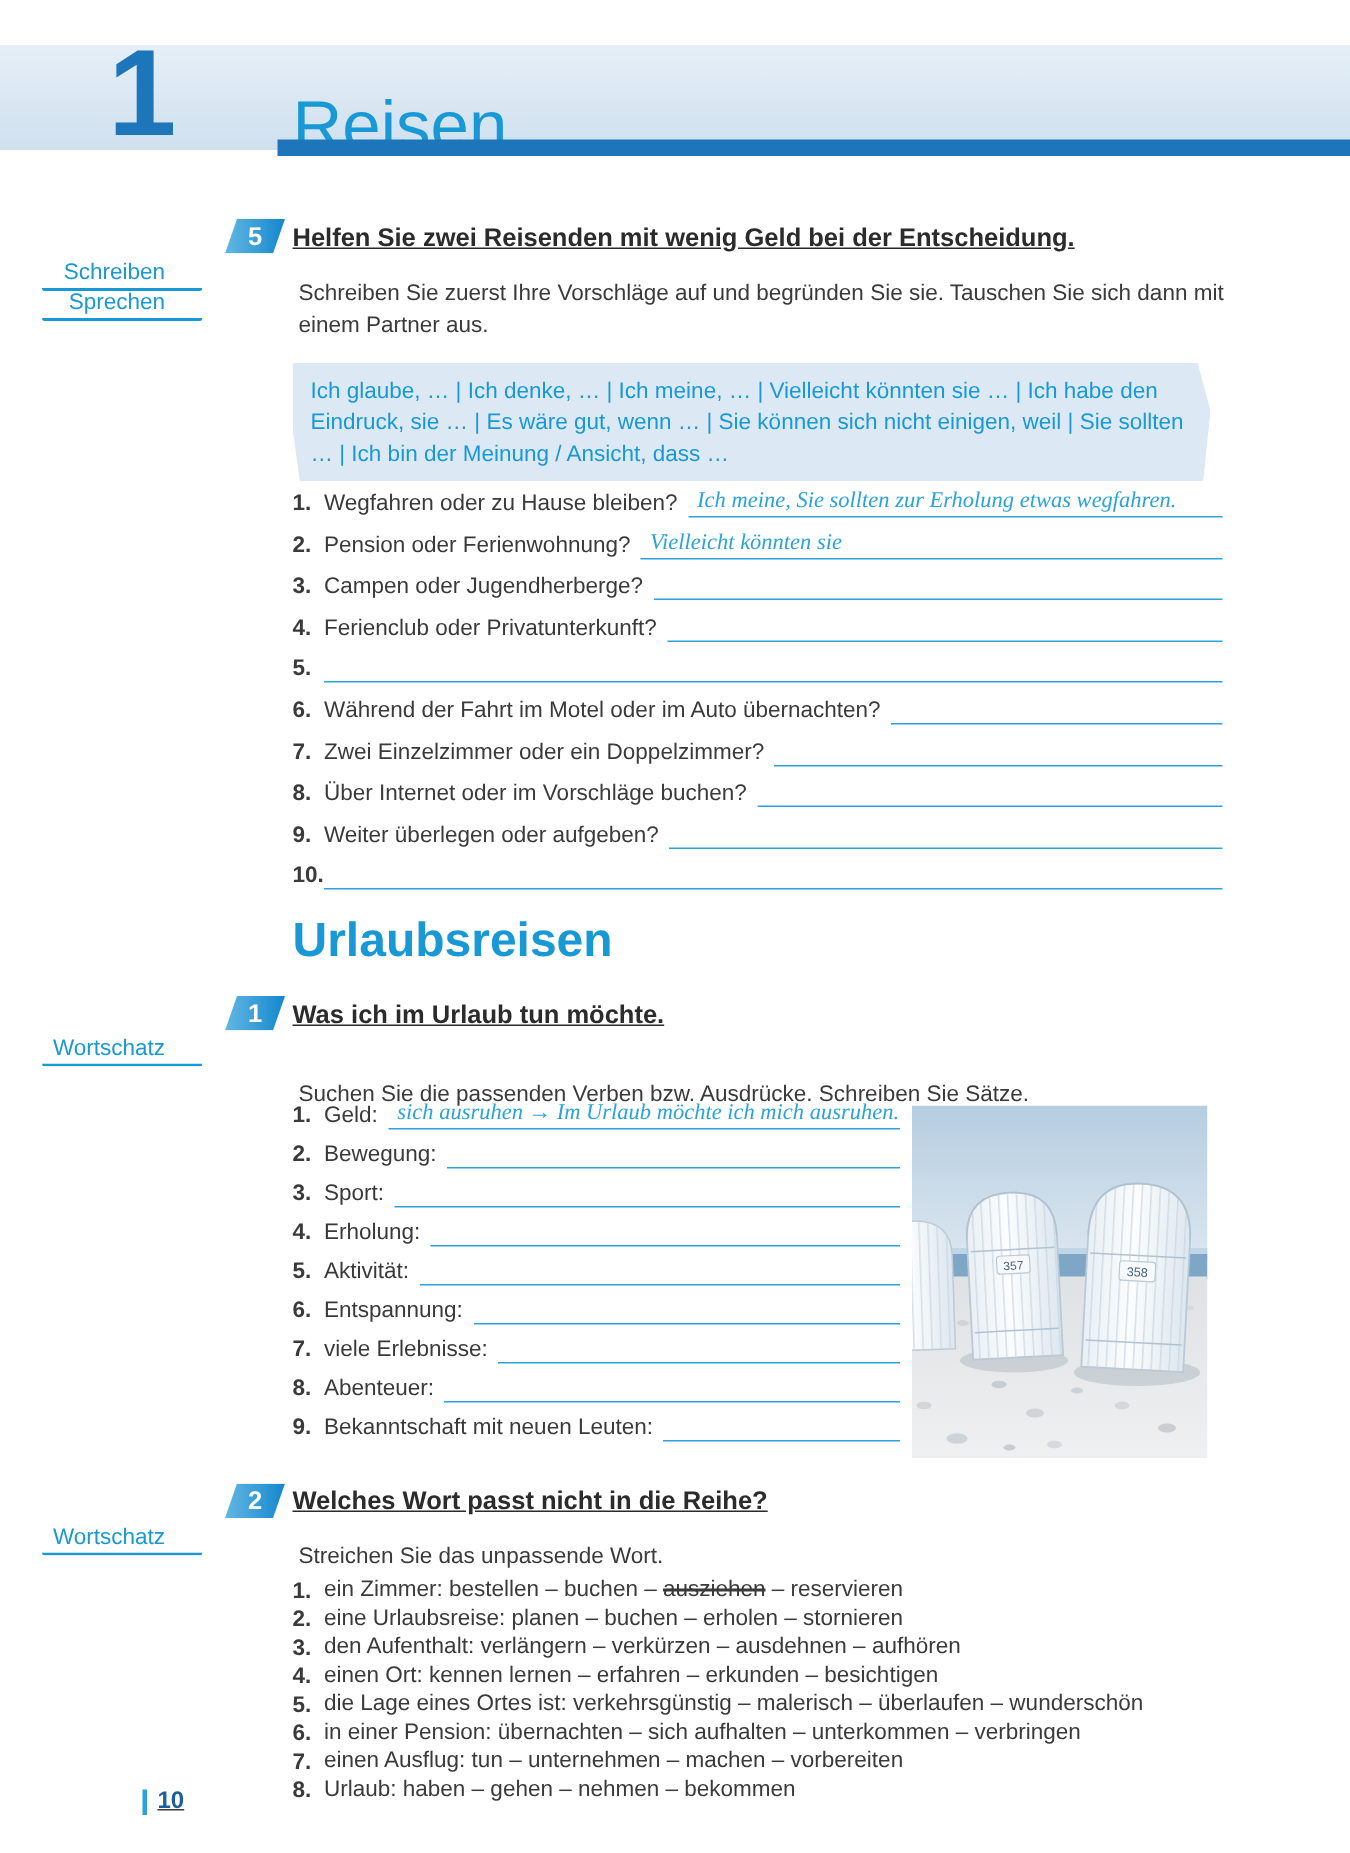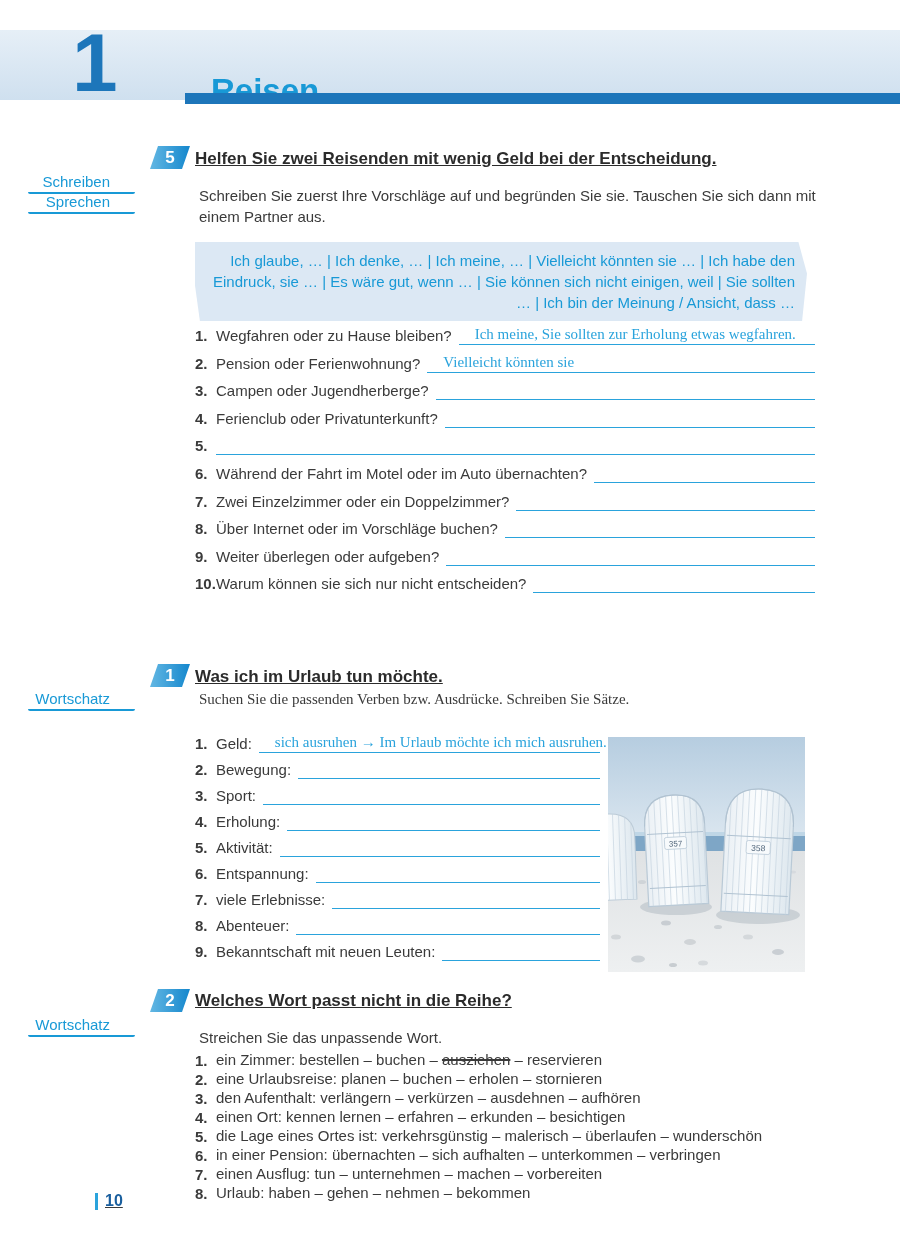--- a/index.html
+++ b/index.html
@@ -15,22 +15,22 @@
   .page{
     position:relative;width:900px;height:1235px;background:#ffffff;
     font-family:"Liberation Sans",sans-serif;color:var(--text,#3a3a3a);
     overflow:hidden;
   }
   
   .band{position:absolute;left:0;top:30px;width:900px;height:70px;
     background:linear-gradient(180deg,#e6eff7 0%,var(--band,#cfe0ef) 100%);}
   .chapter-num{position:absolute;left:72px;top:22px;font-size:82px;line-height:1;
     font-weight:700;color:var(--bar,#1d76ba);}
-  .chapter-title{position:absolute;left:195px;top:56px;margin:16px;font-size:33px;
-    font-weight:700;color:var(--accent,#1899d6);}
+  .chapter-title{position:absolute;left:195px;top:56px;margin:0;font-size:46px;
+    font-weight:400;color:var(--accent,#1899d6);}
   .title-bar{position:absolute;left:185px;top:93px;width:715px;height:11px;
     background:var(--bar,#1d76ba);}
   
   .margin-group{position:absolute;left:28px;width:107px;font-size:15px;
     color:var(--accent,#1899d6);}
   .margin-label{display:block;text-align:right;padding:0 25px 2px 0;
     border-bottom:2px solid var(--accent,#1899d6);border-radius:0 0 2px 2px;line-height:16px;}
   
   .flag{position:absolute;width:40px;height:23px;color:#fff;font-weight:700;font-size:17px;
     background:linear-gradient(90deg,#63b7e3,var(--flag,#1487cd));
@@ -38,31 +38,31 @@
     display:flex;align-items:center;justify-content:center;}
   
   .ex-title{position:absolute;left:195px;margin:0;font-size:17px;font-weight:700;color:#2b2b2b;text-decoration:underline;}
   .ex-instruction{position:absolute;left:195px;margin:4px;font-size:15px;line-height:21px;color:var(--text,#3a3a3a);}
   .section-title{position:absolute;left:195px;top:608px;margin:0;font-size:32px;
     font-weight:700;color:var(--accent,#1899d6);}
   
   .phrase-box{position:absolute;left:195px;top:242px;width:588px;padding:8px 12px;
     background:var(--phrasebox,#dce8f4);color:var(--accent,#1899d6);
     font-size:15px;line-height:21px;
-    clip-path:polygon(0 0,98.6% 0,100% 40%,99.2% 100%,0.8% 100%,0 55%);text-align:right;}
+    clip-path:polygon(0 0,98.6% 0,100% 40%,99.2% 100%,0.8% 100%,0 55%);}
   
   .rows{position:absolute;display:flex;flex-direction:column;font-size:15px;}
   .rows-ex5{left:195px;top:326px;width:620px;gap:8.6px;}
   .rows-ex1{left:195px;top:734px;width:405px;gap:7px;}
   .q-row{display:flex;align-items:flex-end;height:19px;}
   .q-num{font-weight:700;min-width:21px;line-height:19px;}
   .q-text{margin-right:7px;white-space:nowrap;line-height:19px;}
   .q-line{flex:1;position:relative;height:100%;border-bottom:1.6px solid var(--hand,#2aa3dc);}
-  .hand{position:absolute;left:16px;bottom:1px;white-space:nowrap;
-    font-family:"Liberation Serif",serif;font-size:15px;
+  .hand{position:absolute;left:6px;bottom:1px;white-space:nowrap;
+    font-family:"Liberation Serif",serif;font-style:italic;font-size:15px;
     color:var(--hand,#2aa3dc);}
   
   .rows-ex2{left:195px;top:1051px;width:660px;gap:0;}
   .w-row{display:flex;line-height:18.4px;}
   .struck{text-decoration:line-through;text-decoration-thickness:1.5px;}
   
   .photo{position:absolute;left:608px;top:737px;width:197px;height:235px;display:block;}
   
   .footer{position:absolute;left:95px;top:1192px;display:flex;align-items:center;gap:7px;text-decoration:underline;}
   .pagebar{width:3px;height:17px;background:var(--hand,#2aa3dc);}
@@ -155,33 +155,33 @@
     </div>
     <div class="q-row">
       <span class="q-num">9.</span>
       <span class="q-text">Weiter überlegen oder aufgeben?</span>
       <span class="q-line">
           <span class="hand"></span>
         </span>
     </div>
     <div class="q-row">
       <span class="q-num">10.</span>
-      <span class="q-text">Warum können sie sich nur nicht entscheiden?</span>
-      <span class="q-line">
-          <span class="hand"></span>
-        </span>
-    </div>
-  </div>
-
+      <span class="q-line">
+          <span class="hand"></span>
+        </span>
+    </div>
+  </div>
+
+  <h2 class="section-title">Urlaubsreisen</h2>
 
   <div class="flag" style="left:150px;top:664px;">
     <span>1</span>
   </div>
   <h2 class="ex-title" style="top:667px;text-align:right;">Was ich im Urlaub tun möchte.</h2>
-  <p class="ex-instruction" style="top:685px;width:630px;font-family:Liberation Serif, serif;">Suchen Sie die passenden Verben bzw. Ausdrücke. Schreiben Sie Sätze.</p>
+  <p class="ex-instruction" style="top:715px;width:630px;">Suchen Sie die passenden Verben bzw. Ausdrücke. Schreiben Sie Sätze.</p>
 
   <div class="rows rows-ex1">
     <div class="q-row">
       <span class="q-num">1.</span>
       <span class="q-text">Geld:</span>
       <span class="q-line">
           <span class="hand">sich ausruhen →  Im Urlaub möchte ich mich ausruhen.</span>
         </span>
     </div>
     <div class="q-row">

